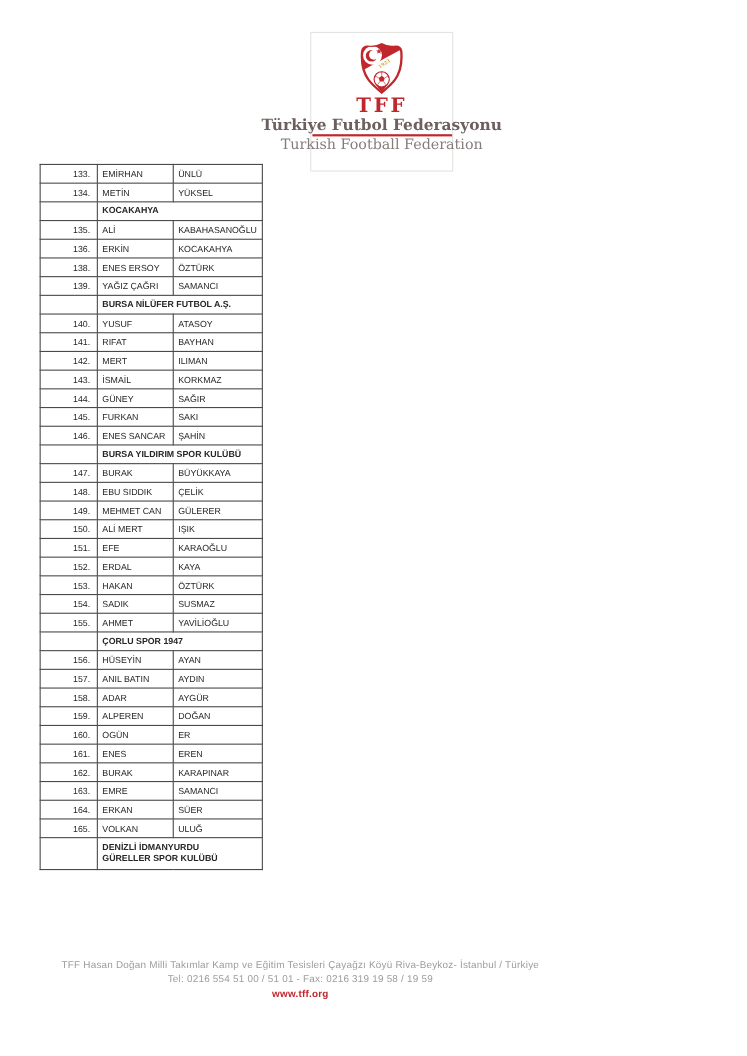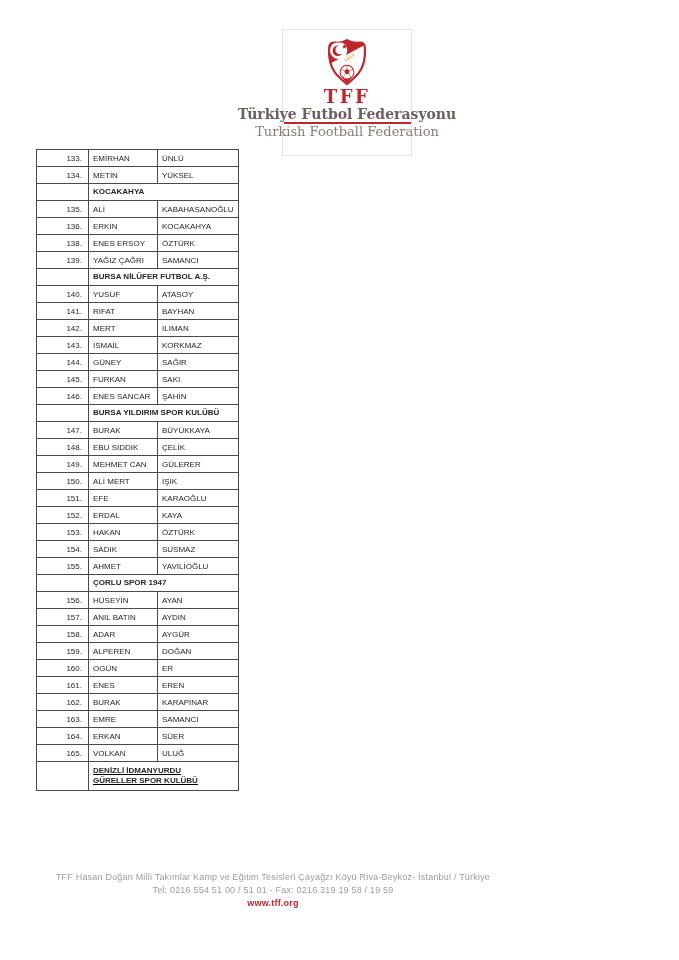--- a/index.html
+++ b/index.html
@@ -287,21 +287,21 @@
         <tr>
           <td class="num">164.</td>
           <td class="first">ERKAN</td>
           <td class="last">SÜER</td>
         </tr>
         <tr>
           <td class="num">165.</td>
           <td class="first">VOLKAN</td>
           <td class="last">ULUĞ</td>
         </tr>
-        <tr style="height: 29px; text-decoration: underline;">
+        <tr style="height: 29px;">
           <td class="num"></td>
           <td class="sec" colspan="2">DENİZLİ İDMANYURDU
 GÜRELLER SPOR KULÜBÜ</td>
         </tr>
       </tbody>
   </table>
 
   <div class="footer">
     <div>TFF Hasan Doğan Milli Takımlar Kamp ve Eğitim Tesisleri Çayağzı Köyü Riva-Beykoz- İstanbul / Türkiye</div>
     <div>Tel: 0216 554 51 00 / 51 01 - Fax: 0216 319 19 58 / 19 59</div>

